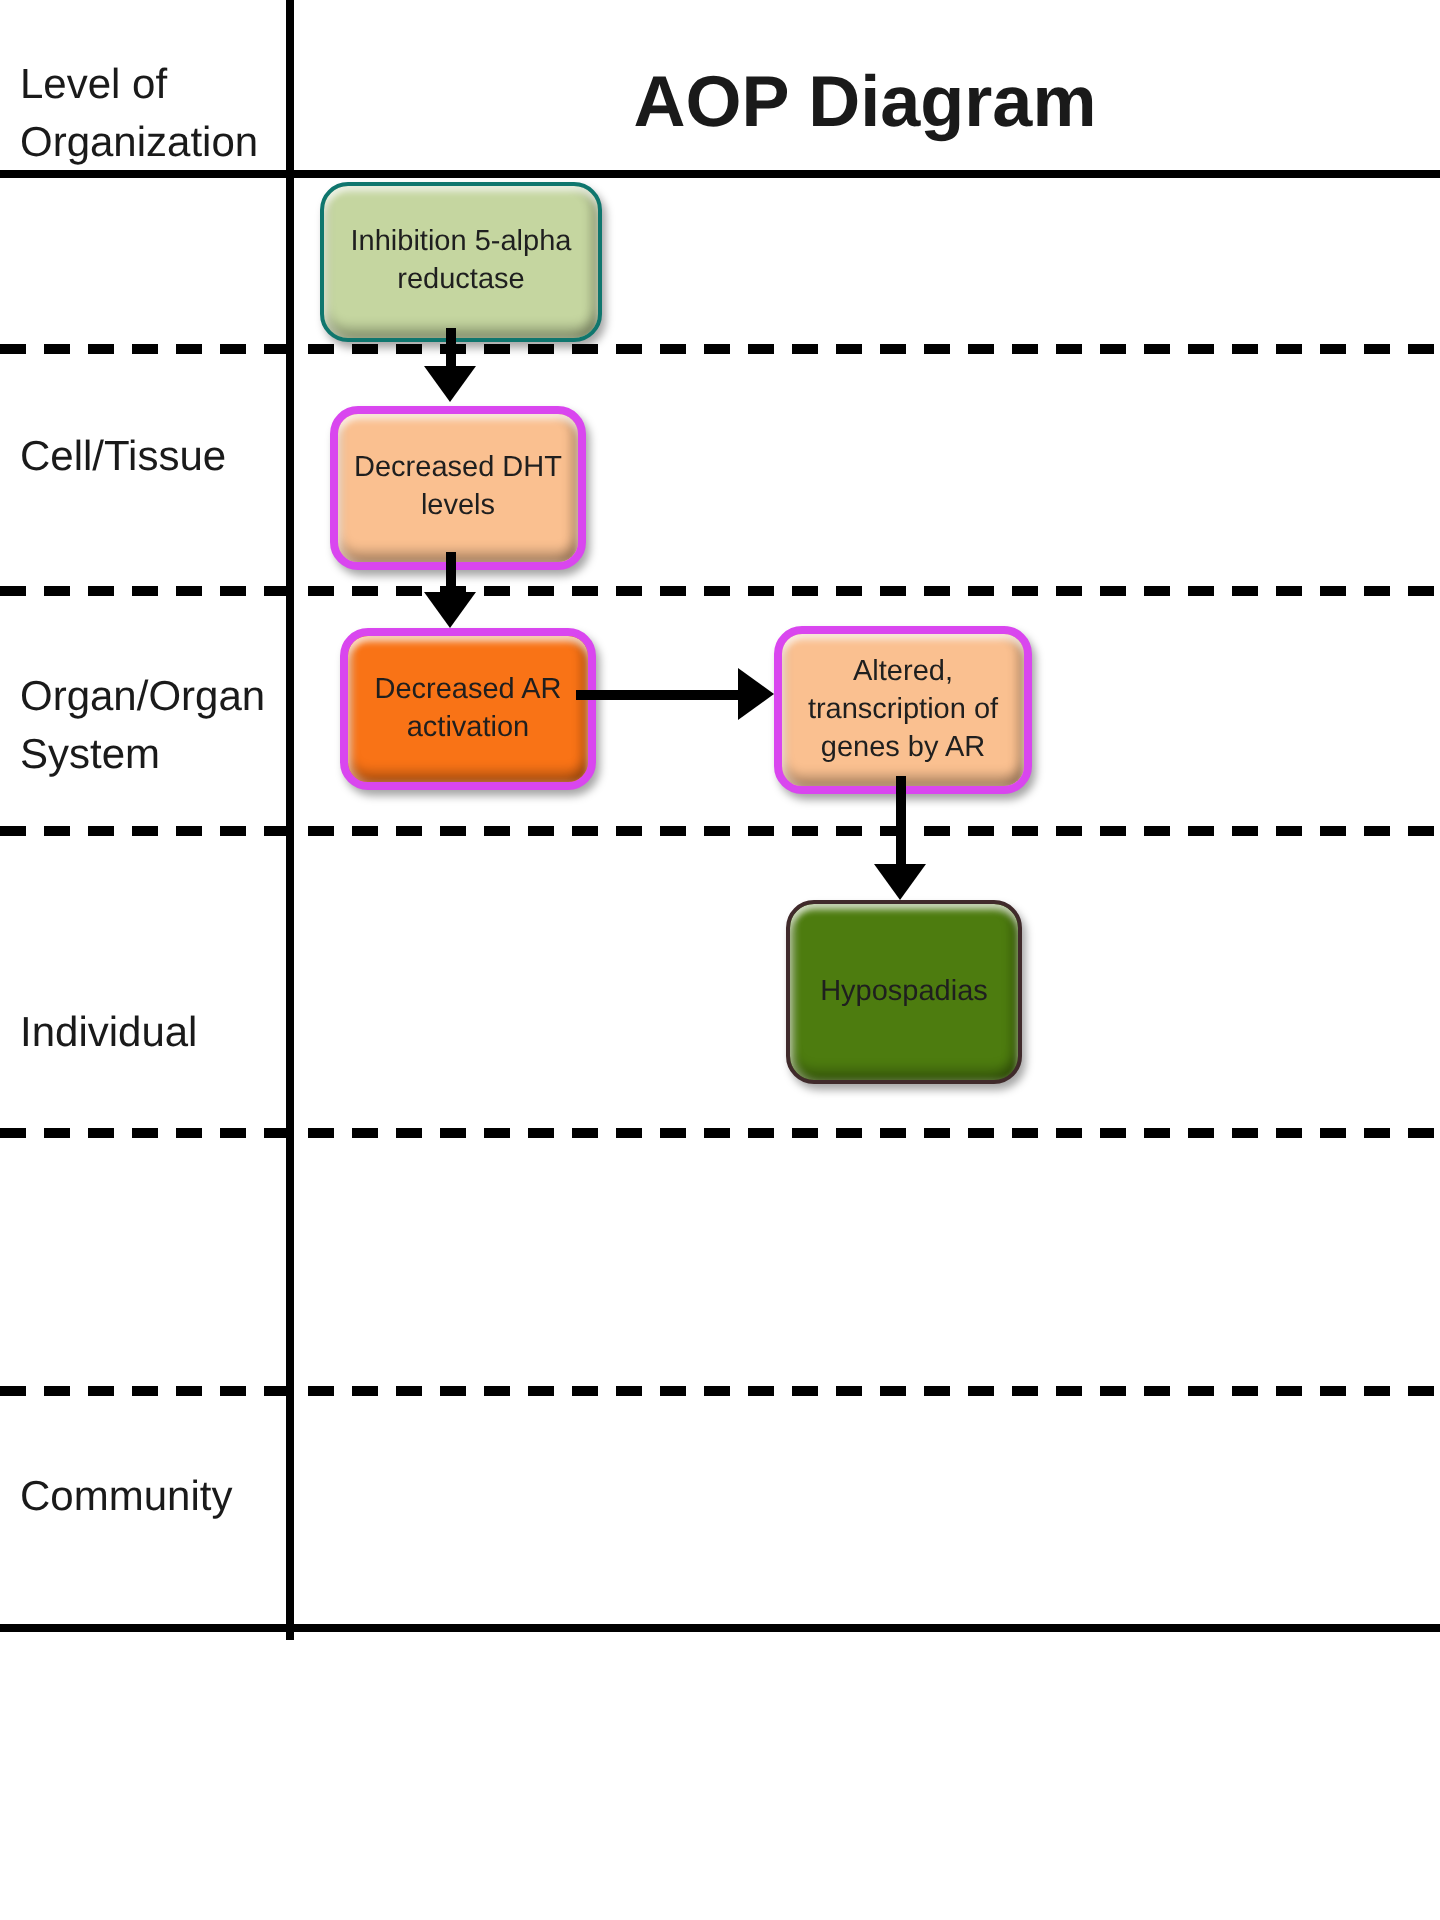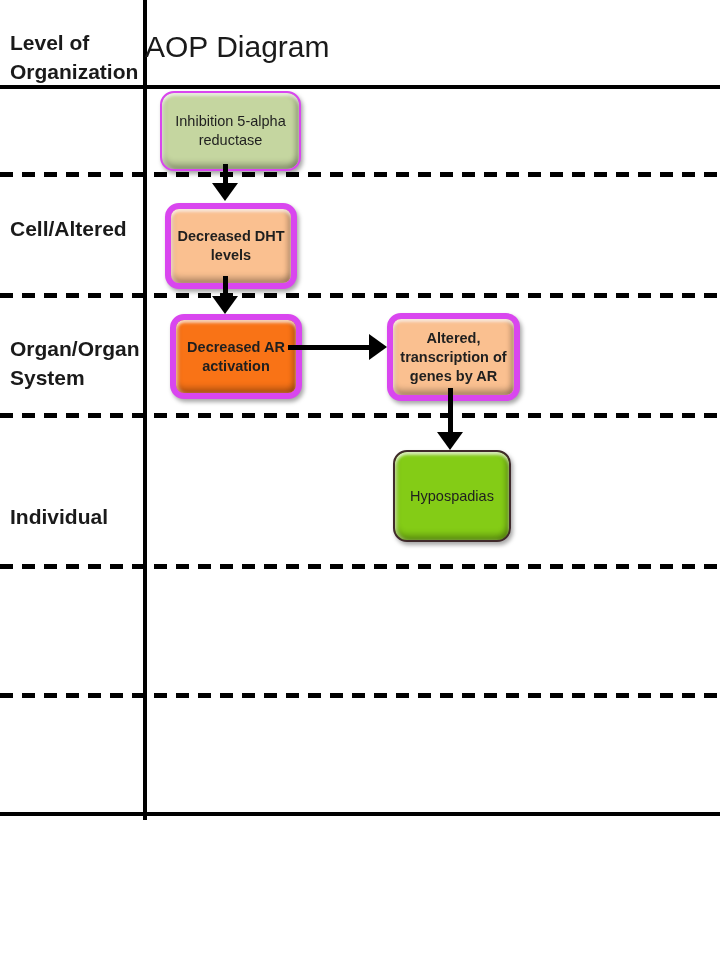--- a/index.html
+++ b/index.html
@@ -34,51 +34,51 @@
       #000000 0px, #000000 13px,
       transparent 13px, transparent 22px);
   }
   
   .col-title, .row-label {
     position: absolute;
     color: #1a1a1a;
     font-size: 21px;
     line-height: 29px;
     white-space: pre-line;
-    font-weight: bold;
   }
   .diagram-title {
     position: absolute;
     left: 145px; top: 30px;
     width: 575px;
-    text-align: left;
+    text-align: center;
     color: #1a1a1a;
-    font-size: 30px;
+    font-size: 36px;
+    font-weight: bold;
   }
   
   .node {
     position: absolute;
     border-radius: 14px;
     display: flex;
     align-items: center;
     justify-content: center;
     text-align: center;
     color: #1f1f1f;
     font-size: 14.5px;
     line-height: 19px;
     white-space: pre-line;
     box-shadow:
       inset 0 3px 3px rgba(255,255,255,0.65),
       inset 3px 0 3px rgba(255,255,255,0.30),
       inset 0 -5px 6px rgba(0,0,0,0.28),
       inset -4px 0 5px rgba(0,0,0,0.16),
       2px 3px 4px rgba(0,0,0,0.35);
   }
-  .node-green  { border: 2px solid #d946ef; }
-  .node-orange { border: 6px solid #d946ef; font-weight: bold; }
+  .node-green  { border: 2px solid #0f766e; }
+  .node-orange { border: 4px solid #d946ef; }
   .node-pink   { border: 2px solid #402a2b; }
   
   .arrow-shaft-v {
     position: absolute;
     width: 5px;
     background: #000000;
   }
   .arrow-shaft-h {
     position: absolute;
     height: 5px;
@@ -110,24 +110,25 @@
   <div class="dashline" style="top:172px"></div>
   <div class="dashline" style="top:293px"></div>
   <div class="dashline" style="top:413px"></div>
   <div class="dashline" style="top:564px"></div>
   <div class="dashline" style="top:693px"></div>
 
   <div class="col-title" style="left:10px; top:28px">Level of
 Organization</div>
   <div class="diagram-title">AOP Diagram</div>
 
-  <div class="row-label" style="left:10px; top:214px">Cell/Altered</div>
+  <div class="row-label" style="left:10px; top:214px">Cell/Tissue</div>
   <div class="row-label" style="left:10px; top:334px">Organ/Organ
 System</div>
   <div class="row-label" style="left:10px; top:502px">Individual</div>
+  <div class="row-label" style="left:10px; top:734px">Community</div>
 
   <div class="node node-green" style="left: 160px; top: 91px; width: 137px; height: 76px; background-color: rgb(197, 214, 160);">
     <span>Inhibition 5-alpha
 reductase</span>
   </div>
 
   <div class="node node-orange" style="left: 165px; top: 203px; width: 120px; height: 74px; background-color: rgb(250, 192, 144);">
     <span>Decreased DHT
 levels</span>
   </div>
@@ -136,21 +137,21 @@
     <span>Decreased AR
 activation</span>
   </div>
 
   <div class="node node-orange" style="left: 387px; top: 313px; width: 121px; height: 76px; background-color: rgb(250, 192, 144);">
     <span>Altered,
 transcription of
 genes by AR</span>
   </div>
 
-  <div class="node node-pink" style="left: 393px; top: 450px; width: 114px; height: 88px; background-color: #84cc16;">
+  <div class="node node-pink" style="left: 393px; top: 450px; width: 114px; height: 88px; background-color: #4d7c0f;">
     <span>Hypospadias</span>
   </div>
 
   <div class="arrow-shaft-v" style="left:223px; top:164px; height:22px"></div>
   <div class="arrow-head-down" style="left:212px; top:183px"></div>
 
   <div class="arrow-shaft-v" style="left:223px; top:276px; height:24px"></div>
   <div class="arrow-head-down" style="left:212px; top:296px"></div>
 
   <div class="arrow-shaft-h" style="left:288px; top:345px; width:83px"></div>

